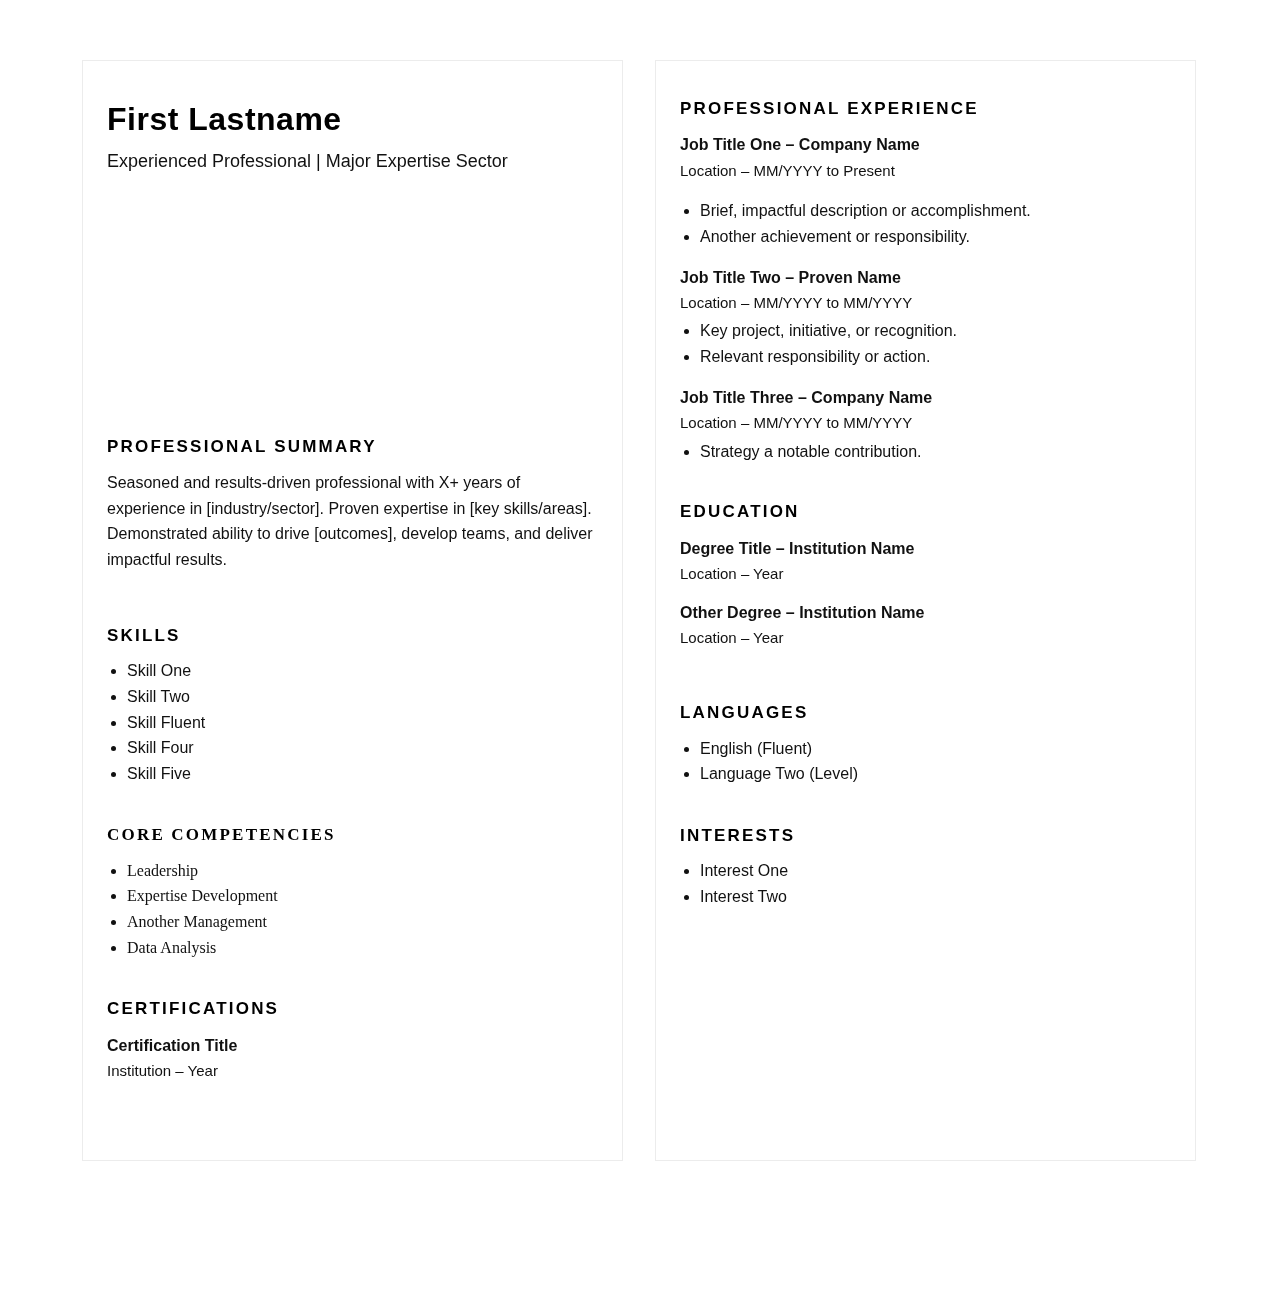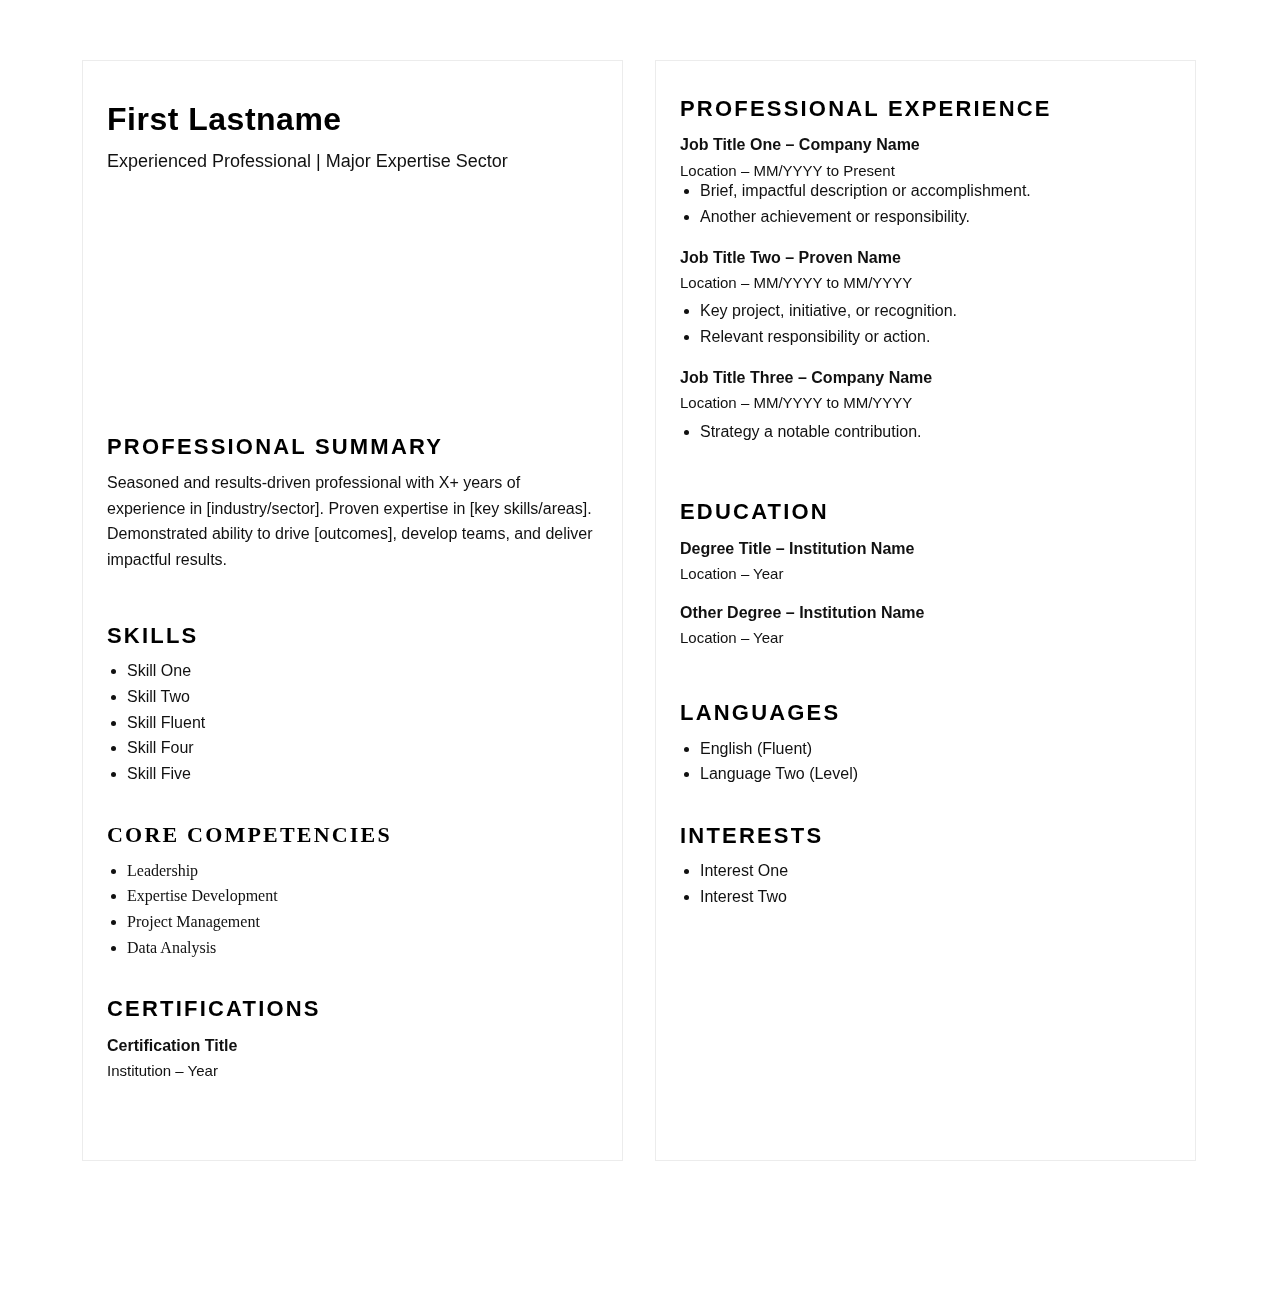--- a/index.html
+++ b/index.html
@@ -2,21 +2,21 @@
 <html><head>
 <meta charset="utf-8">
 <style>
   html, body { margin: 0; padding: 0; background: #ffffff; }
   body { width: 1278px; height: 1300px; position: relative; font-family: "Liberation Sans", sans-serif; color: #111; }
   .panel { position: absolute; top: 60px; height: 1101px; border: 1px solid #ececec; background: #fff; box-sizing: border-box; padding: 0 36px; }
   .left { left: 82px; width: 541px; }
   .right { left: 655px; width: 541px; }
   .name { font-size: 32px; font-weight: bold; letter-spacing: 0.5px; margin: 38px 0 0 0; line-height: 40px; color: #000; }
   .tagline { font-size: 18px; margin: 12px 0 0 0; line-height: 24px; }
-  h2 { font-size: 22px; font-weight: bold; letter-spacing: 2.2px; margin: 0; line-height: 22px; color: #000; text-transform: uppercase; }
+  h2 { font-size: 17px; font-weight: bold; letter-spacing: 2.2px; margin: 0; line-height: 22px; color: #000; text-transform: uppercase; }
   .contact p { font-size: 16px; margin: 0; line-height: 20px; }
   ul { margin: 0; padding-left: 20px; }
   li { font-size: 16px; line-height: 20px; }
   .item-title { font-size: 16px; font-weight: bold; line-height: 20px; margin: 0; }
   .item-sub { font-size: 15px; line-height: 20px; margin: 0; }
   .summary { font-size: 16px; line-height: 25.5px; margin: 0; }
   .abs { position: absolute; left: 24px; right: 24px; }
 </style>
 </head>
 <body>
@@ -42,42 +42,42 @@
       <li style="margin-bottom:6px;">Skill Four</li>
       <li>Skill Five</li>
     </ul>
   </div>
 
   <div class="abs" style="top:763px;font-family:Liberation Serif, serif;">
     <h2>CORE COMPETENCIES</h2>
     <ul style="margin-top:15px;">
       <li style="margin-bottom:5px;">Leadership</li>
       <li style="margin-bottom:6px;">Expertise Development</li>
-      <li style="margin-bottom:6px;">Project Management</li>
+      <li style="margin-bottom:6px;">Another Management</li>
       <li>Data Analysis</li>
     </ul>
   </div>
 
   <div class="abs" style="top:937px;">
     <h2>CERTIFICATIONS</h2>
     <div style="margin-top:16px;">
       <p class="item-title">Certification Title</p>
       <p class="item-sub" style="margin-top:5px;">Institution – Year</p>
     </div>
   </div>
 </div>
 
 <div class="panel right">
   <div class="abs" style="top:37px;">
     <h2>PROFESSIONAL EXPERIENCE</h2>
 
     <div style="margin-top:15px;">
       <p class="item-title">Job Title One – Company Name</p>
       <p class="item-sub" style="margin-top:6px;">Location – MM/YYYY to Present</p>
-      <ul style="margin-top:0;">
+      <ul style="margin-top:20px;">
         <li style="margin-bottom:6px;">Brief, impactful description or accomplishment.</li>
         <li>Another achievement or responsibility.</li>
       </ul>
     </div>
 
     <div style="margin-top:21px;">
       <p class="item-title">Job Title Two – Proven Name</p>
       <p class="item-sub" style="margin-top:5px;">Location – MM/YYYY to MM/YYYY</p>
       <ul style="margin-top:8px;">
         <li style="margin-bottom:6px;">Key project, initiative, or recognition.</li>

